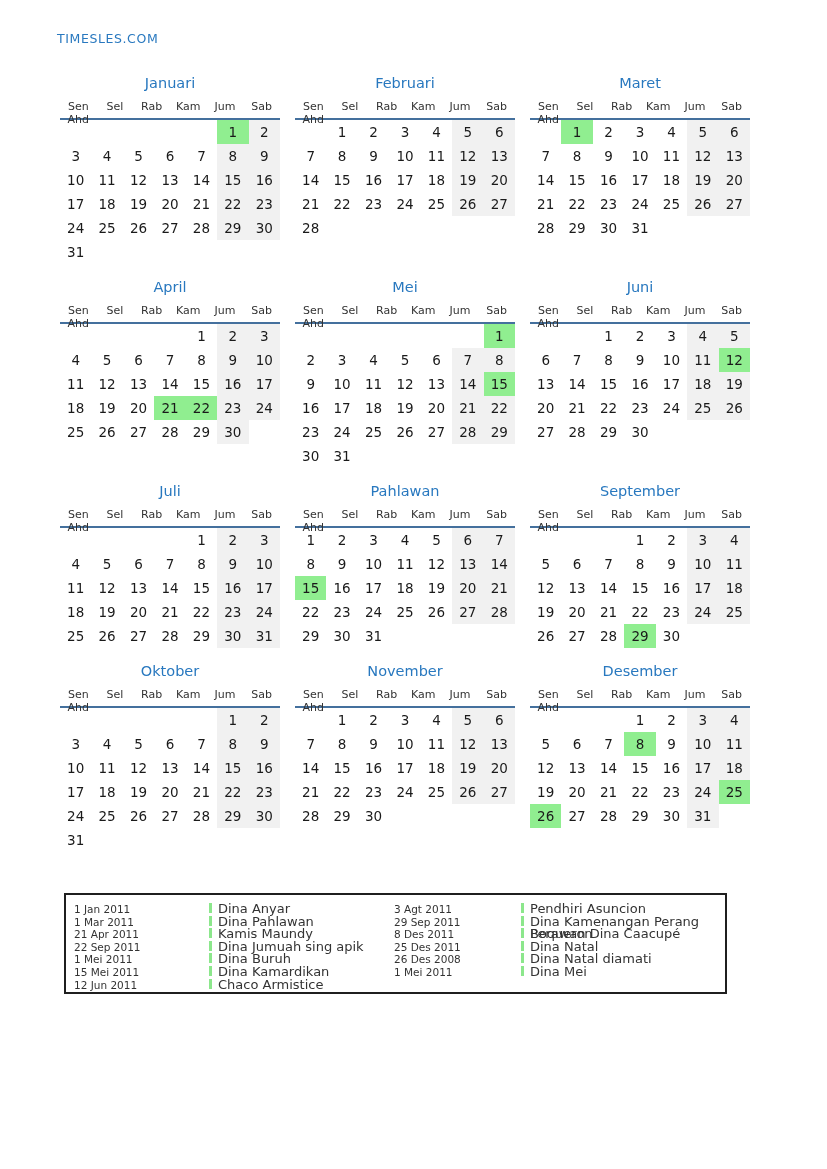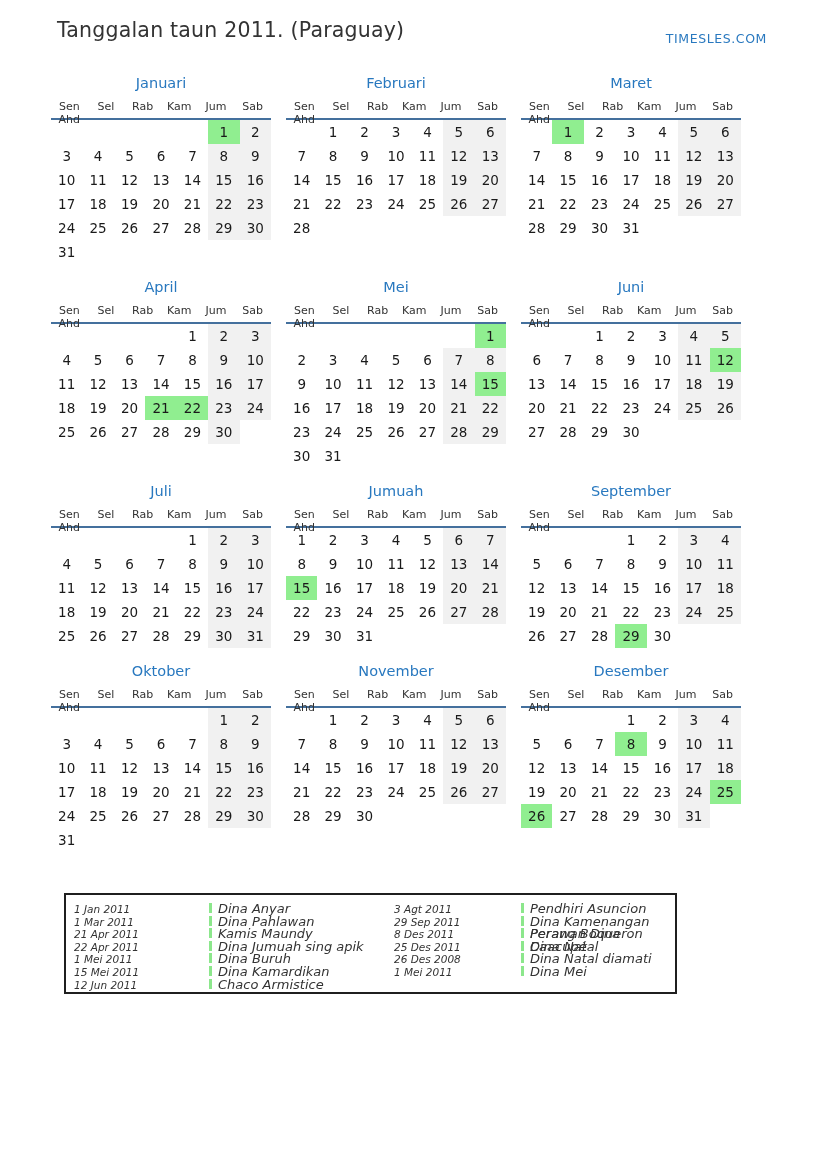--- a/index.html
+++ b/index.html
@@ -18,56 +18,54 @@
     font-family:"DejaVu Sans","Liberation Sans",sans-serif;
     color:var(--ink);
     position:relative;
     overflow:hidden;
   }
   .header{position:absolute;top:18px;left:57px;right:60px;display:flex;justify-content:space-between;align-items:flex-start;}
   .page-title{font-size:20.5px;color:#333;letter-spacing:0.2px;}
   .site-link{font-size:12.5px;color:var(--accent);letter-spacing:0.6px;margin-top:13px;text-decoration:none;cursor:pointer;}
 
   .months-grid{
-    position:absolute;top:75px;left:51px;width:691px;
+    position:absolute;top:75px;left:60px;width:691px;
     display:grid;grid-template-columns:repeat(3,220px);
     column-gap:15.5px;row-gap:24px;align-items:start;gap:15px;
   }
   .month{width:220px;}
   .month-title{text-align:center;font-size:14.5px;color:var(--accent);height:17px;line-height:17px;margin-bottom:8px;}
   .weekdays-row{
     display:grid;grid-template-columns:repeat(6,1fr);
     border-bottom:2px solid var(--rule);
     padding-bottom:4px;height:20px;
   }
   .weekday{text-align:center;font-size:11px;color:#333;}
   .week-row{display:grid;grid-template-columns:repeat(7,1fr);}
   .cell{height:24px;line-height:24px;text-align:center;font-size:13.5px;color:#1a1a1a;}
   .cell.weekend{background:var(--weekend);}
   .cell.highlight{background:var(--green);}
 
   .legend{
-    position:absolute;top:893px;left:64px;width:613px;height:101px;
+    position:absolute;top:893px;left:64px;width:663px;height:101px;
     border:2px solid #1f1f1f;
     padding:8px 6px 6px 8px;
     display:flex;
-    font-style:italic;
   }
   .legend-col{display:grid;grid-auto-rows:12.6px;align-content:start;}
   .legend-col.left{width:320px;grid-template-columns:135px 1fr;}
   .legend-col.right{flex:1;grid-template-columns:127px 1fr;}
   .holiday-date{font-size:10.5px;color:#333;line-height:12.6px;}
   .holiday-name{font-size:13px;color:#333;line-height:12.6px;display:flex;align-items:flex-start;}
   .holiday-marker{display:inline-block;width:3px;height:10px;background:var(--marker);margin-right:6px;flex:0 0 3px;}
 </style>
 </head>
 <body>
 
 <div class="header">
-  <div class="page-title">Tanggalan taun 2011. (Paraguay)</div>
   <a class="site-link">TIMESLES.COM</a>
 </div>
 
 <div class="months-grid" id="months-grid">
     <div class="month">
       <div class="month-title">Januari</div>
       <div class="weekdays-row">
         <div class="weekday">Sen</div>
         <div class="weekday">Sel</div>
         <div class="weekday">Rab</div>
@@ -476,21 +474,21 @@
         <div class="cell">25</div>
         <div class="cell">26</div>
         <div class="cell">27</div>
         <div class="cell">28</div>
         <div class="cell">29</div>
         <div class="cell weekend">30</div>
         <div class="cell weekend">31</div>
       </div>
     </div>
     <div class="month">
-      <div class="month-title">Jumuah</div>
+      <div class="month-title">Pahlawan</div>
       <div class="weekdays-row">
         <div class="weekday">Sen</div>
         <div class="weekday">Sel</div>
         <div class="weekday">Rab</div>
         <div class="weekday">Kam</div>
         <div class="weekday">Jum</div>
         <div class="weekday">Sab</div>
         <div class="weekday">Ahd</div>
       </div>
       <div class="week-row">
@@ -779,21 +777,21 @@
   </div>
 
 <div class="legend" id="legend">
   <div class="legend-col left" id="legend-left">
       <div class="holiday-date">1 Jan 2011</div>
       <div class="holiday-name"><span class="holiday-marker"></span>Dina Anyar</div>
       <div class="holiday-date">1 Mar 2011</div>
       <div class="holiday-name"><span class="holiday-marker"></span>Dina Pahlawan</div>
       <div class="holiday-date">21 Apr 2011</div>
       <div class="holiday-name"><span class="holiday-marker"></span>Kamis Maundy</div>
-      <div class="holiday-date">22 Apr 2011</div>
+      <div class="holiday-date">22 Sep 2011</div>
       <div class="holiday-name"><span class="holiday-marker"></span>Dina Jumuah sing apik</div>
       <div class="holiday-date">1 Mei 2011</div>
       <div class="holiday-name"><span class="holiday-marker"></span>Dina Buruh</div>
       <div class="holiday-date">15 Mei 2011</div>
       <div class="holiday-name"><span class="holiday-marker"></span>Dina Kamardikan</div>
       <div class="holiday-date">12 Jun 2011</div>
       <div class="holiday-name"><span class="holiday-marker"></span>Chaco Armistice</div>
     </div>
   <div class="legend-col right" id="legend-right">
       <div class="holiday-date">3 Agt 2011</div>

